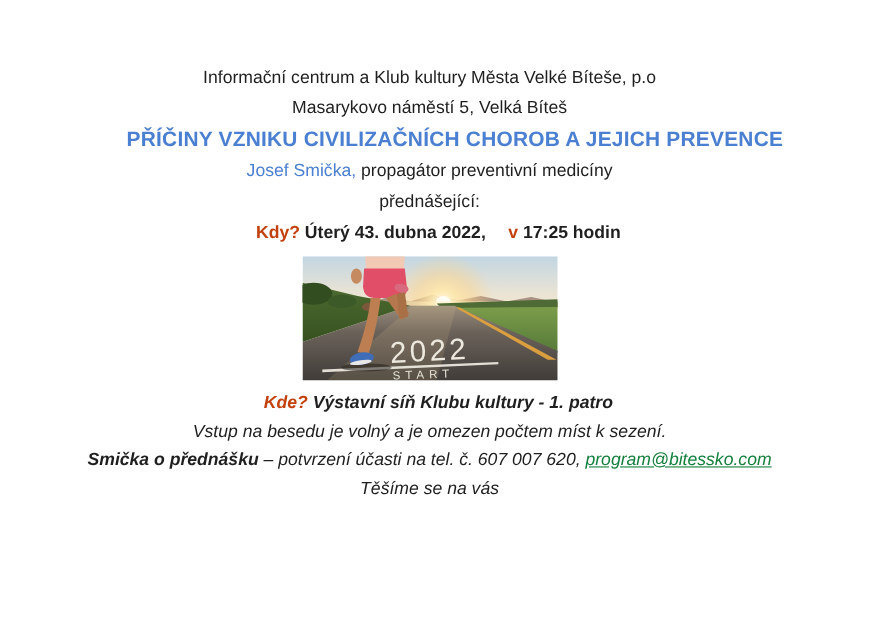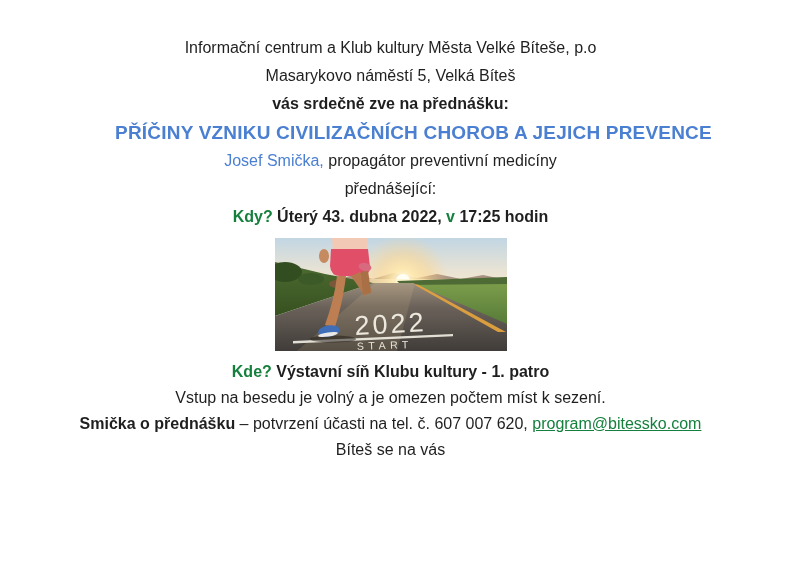--- a/index.html
+++ b/index.html
@@ -5,61 +5,60 @@
   html,body { margin:0; padding:0; }
   body {
     width:800px; height:566px;
     background:#ffffff;
     font-family:"Liberation Sans", sans-serif;
     color:#1f1f1f;
     overflow:hidden;
   }
   .flyer {
     width:781px; height:566px;
-    padding-top:34px;
+    padding-top:57px;
     box-sizing:border-box;
     text-align:center;
   }
   .line {
     font-size:16px;
     line-height:28px;
     white-space:pre-wrap;
     color:#1f1f1f;
   }
-  .line.small-gap { line-height:26px; }
+  .line.small-gap { line-height:26px;font-style:italic; }
   .bold { font-weight:bold; }
   .title-line {
     font-size:19px;
     font-weight:bold;
     line-height:29px;
     letter-spacing:0.2px;
     margin-left:46px;
   }
   .muted-blue { color:#4a7fd1; }
-  .accent-blue { color:#15803d; }
+  .accent-blue { color:#c2410c;margin-left:16px; }
   a.email-link {
     color:#15803d;
     text-decoration:underline;
     cursor:pointer;
   }
   .photo-wrap {
     margin:7px auto 8px auto;
     width:232px; height:113px;
     line-height:0;
   }
   .photo-wrap svg { display:block; }
 </style>
 </head>
 <body>
 
 <div class="flyer">
 
   <div class="line">Informační centrum a Klub kultury Města Velké Bíteše, p.o</div>
   <div class="line">Masarykovo náměstí 5, Velká Bíteš</div>
-  <div class="line bold">vás srdečně zve na přednášku:</div>
   <div class="title-line muted-blue">PŘÍČINY VZNIKU CIVILIZAČNÍCH CHOROB A JEJICH PREVENCE</div>
   <div class="line"><span class="muted-blue">Josef Smička,</span><span> propagátor preventivní medicíny</span></div>
 
   <div class="line">přednášející:</div>
 
   <div class="line bold"><span class="accent-blue">Kdy?</span><span> Úterý 43. dubna 2022, </span><span class="accent-blue">v</span><span> 17:25 hodin</span></div>
 
   <div class="photo-wrap">
     <svg viewBox="0 0 232 113" width="232" height="113">
       <defs>
@@ -125,15 +124,15 @@
       </g>
     </svg>
   </div>
 
   <div class="line small-gap bold"><span class="accent-blue">Kde?</span><span> Výstavní síň Klubu kultury - 1. patro</span></div>
 
   <div class="line small-gap">Vstup na besedu je volný a je omezen počtem míst k sezení.</div>
 
   <div class="line small-gap"><span class="bold">Smička o přednášku</span><span> – potvrzení účasti na tel. č. 607 007 620, </span><a class="email-link" href="#">program@bitessko.com</a></div>
 
-  <div class="line small-gap">Bíteš se na vás</div>
+  <div class="line small-gap">Těšíme se na vás</div>
 
 </div>
 
 </body></html>

